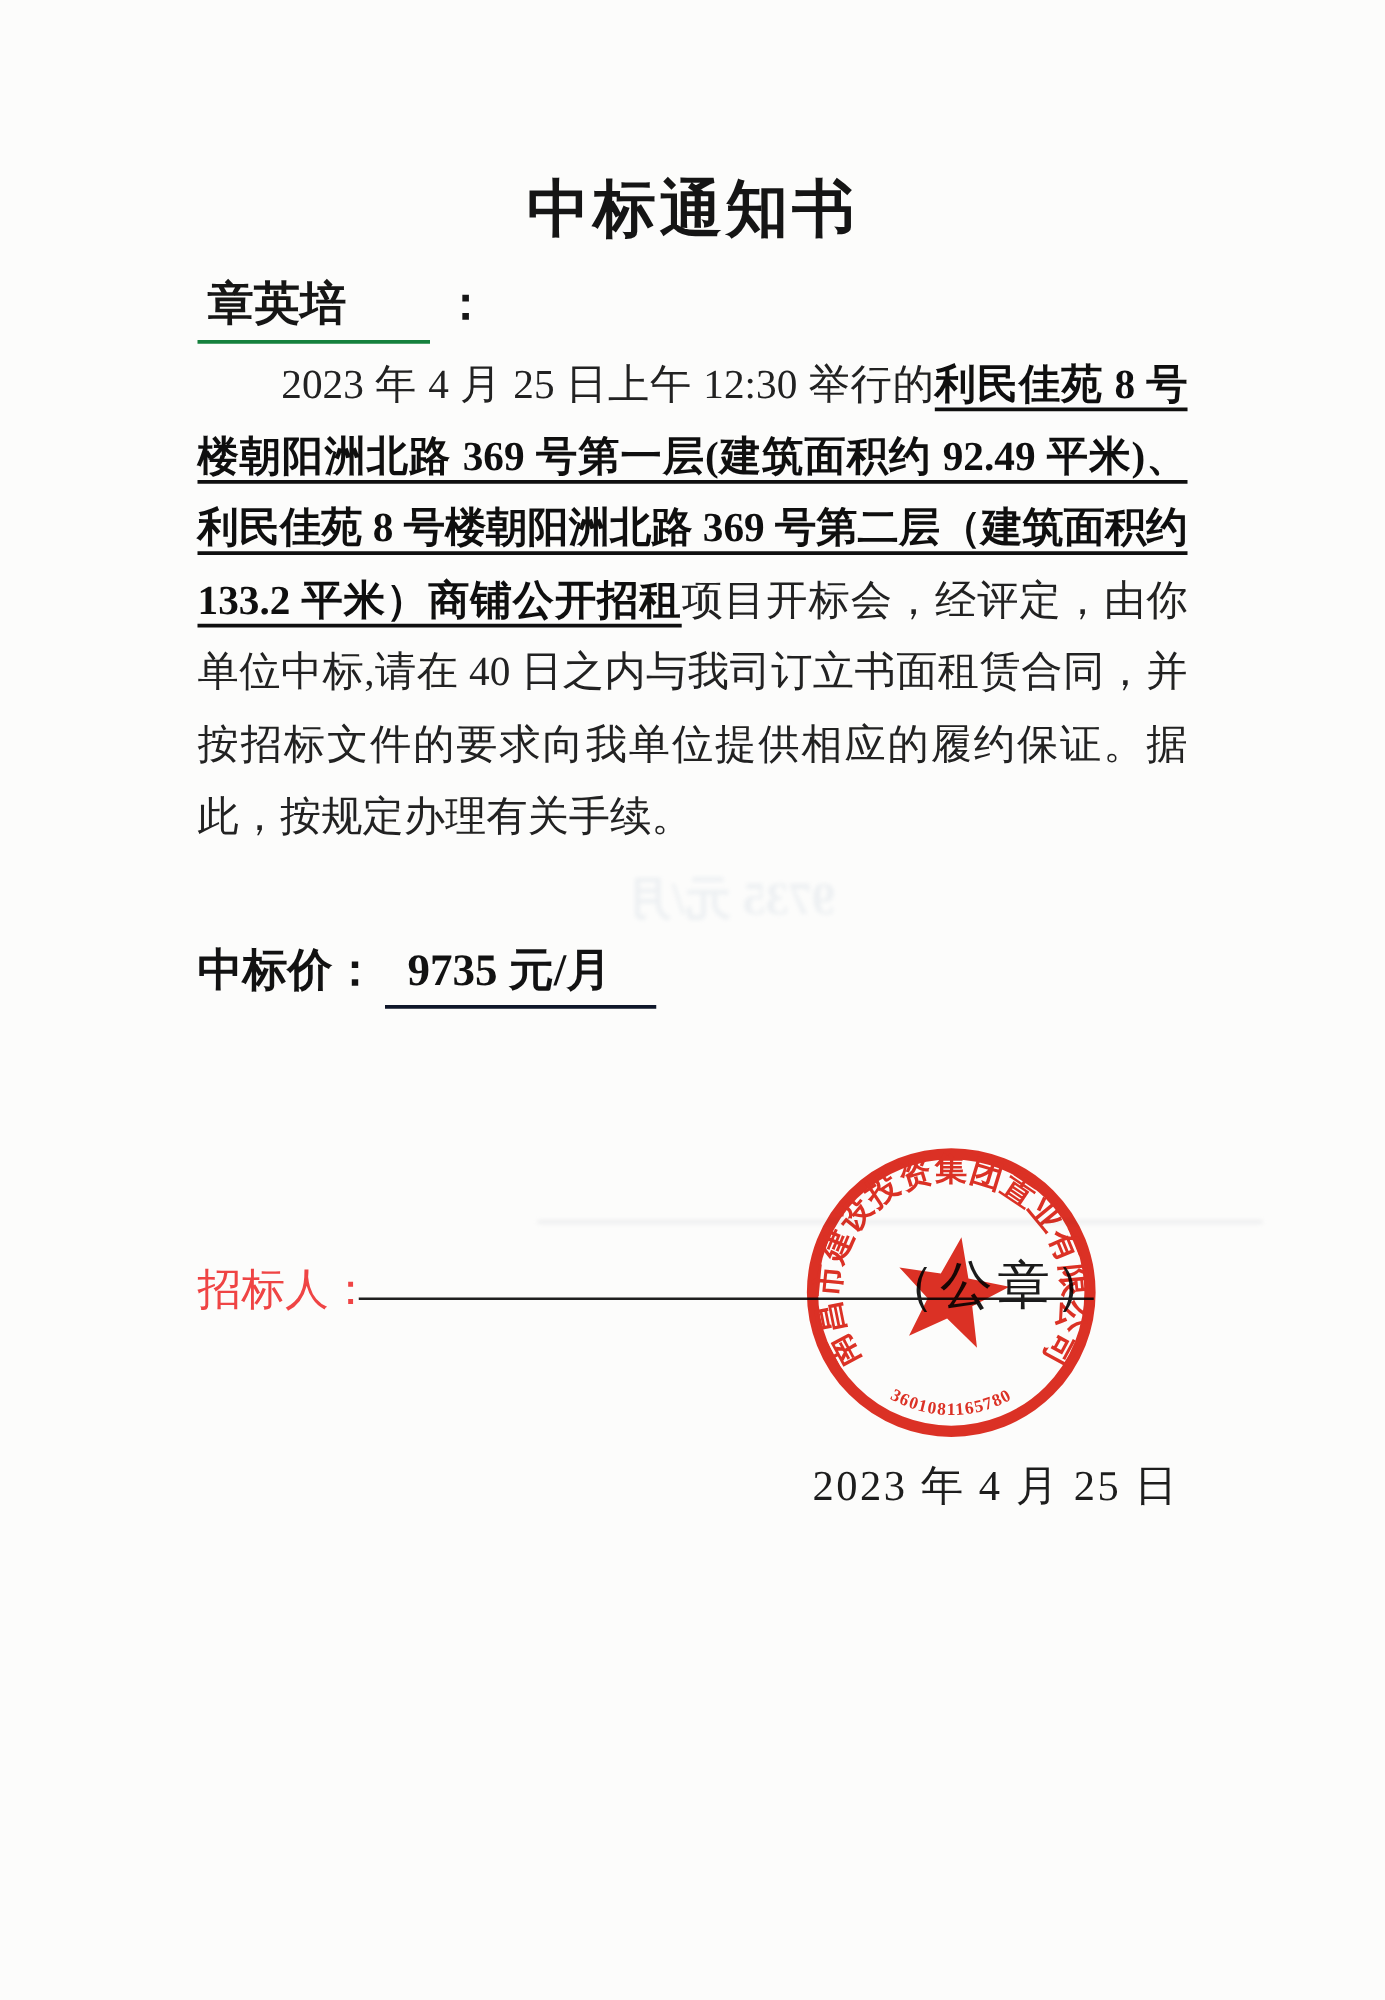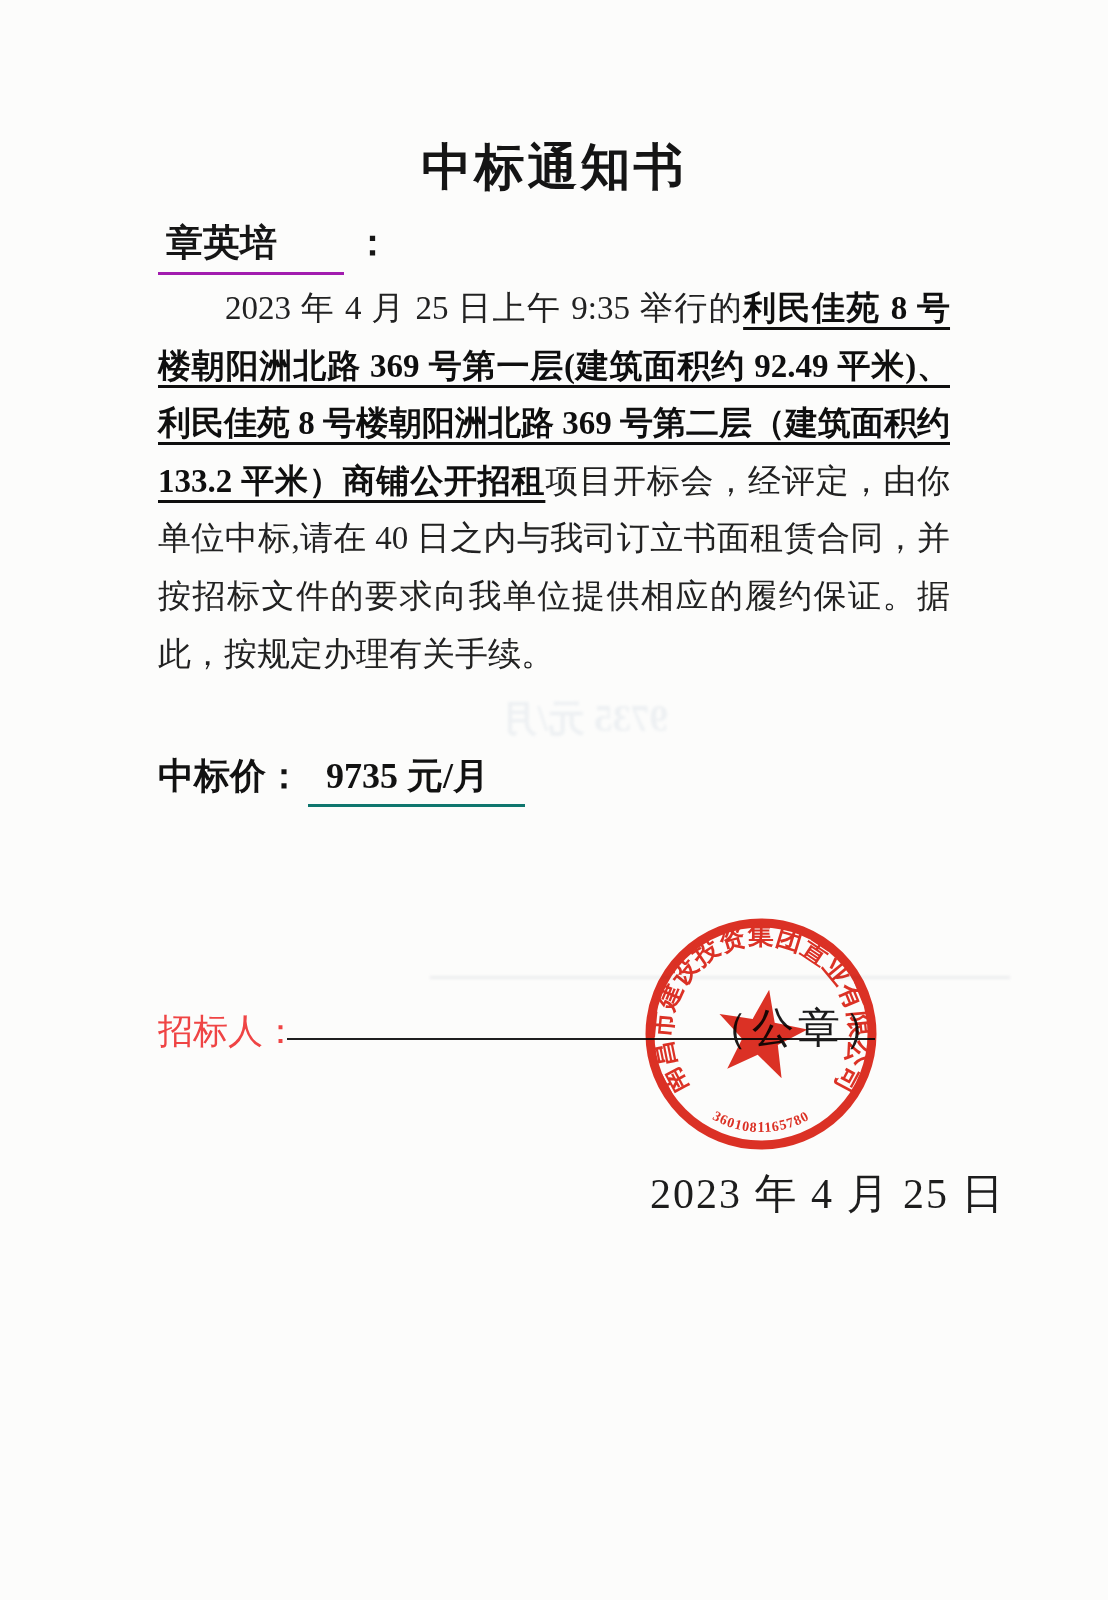--- a/index.html
+++ b/index.html
@@ -18,21 +18,21 @@
     margin:0;text-align:center;
     font-size:50px;font-weight:700;letter-spacing:3px;color:#151515;
   }
   .addressee{
     position:absolute;top:218px;left:158px;
     font-size:37px;font-weight:700;color:#161616;
   }
   .addr-name{
     display:inline-block;min-width:148px;
     padding:0 30px 4px 8px;
-    border-bottom:3px solid #a21caf;
+    border-bottom:3px solid #15803d;
   }
   .addr-colon{margin-left:10px;}
   .body-para{
     position:absolute;top:280px;left:158px;width:792px;margin:0;
     font-size:33px;line-height:57.6px;
     text-align:justify;text-indent:67px;color:#222;
   }
   .hl{
     font-weight:700;color:#0f0f0f;
     text-decoration:underline;
@@ -47,21 +47,21 @@
     filter:blur(1.5px);
     pointer-events:none;
   }
   .price-line{
     position:absolute;top:752px;left:158px;
     font-size:36px;font-weight:700;color:#121212;
   }
   .price-value{
     display:inline-block;margin-left:6px;
     padding:0 36px 3px 18px;
-    border-bottom:3px solid #0f766e;
+    border-bottom:3px solid #0f172a;
   }
   .smudge{
     position:absolute;top:976px;left:430px;width:580px;height:3px;
     background:#c9ccd2;opacity:0.30;filter:blur(1.5px);
   }
   .sig-label{
     position:absolute;top:1008px;left:158px;
     font-size:35px;color:#ef4444;z-index:1;
   }
   .sig-line{
@@ -74,35 +74,35 @@
   }
   .seal{
     position:absolute;top:884px;left:611px;width:300px;height:300px;
     mix-blend-mode:multiply;opacity:0.95;z-index:2;
   }
   .seal text{font-family:"Liberation Serif","DejaVu Serif",serif;}
   .seal .company-arc-text{font-size:26px;font-weight:700;letter-spacing:0.5px;}
   .seal .number-arc-text{font-size:14px;font-weight:700;letter-spacing:1px;}
   .date-line{
     position:absolute;top:1166px;left:650px;
-    font-size:42px;color:#1d1d1d;letter-spacing:2px;text-align:center;
+    font-size:34px;color:#1d1d1d;letter-spacing:2px;text-align:center;
   }
 </style>
 </head>
 <body>
 
 <div class="page">
 
   <h1 class="title">中标通知书</h1>
 
   <div class="addressee">
     <span class="addr-name">章英培</span><span class="addr-colon">：</span>
   </div>
 
-  <p class="body-para"><span>2023 年 4 月 25 日上午 9:35 举行的</span><span class="hl">利民佳苑 8 号楼朝阳洲北路 369 号第一层(建筑面积约 92.49 平米)、利民佳苑 8 号楼朝阳洲北路 369 号第二层（建筑面积约 133.2 平米）商铺公开招租</span><span>项目开标会，经评定，由你单位中标,请在 40 日之内与我司订立书面租赁合同，并按招标文件的要求向我单位提供相应的履约保证。据此，按规定办理有关手续。</span></p>
+  <p class="body-para"><span>2023 年 4 月 25 日上午 12:30 举行的</span><span class="hl">利民佳苑 8 号楼朝阳洲北路 369 号第一层(建筑面积约 92.49 平米)、利民佳苑 8 号楼朝阳洲北路 369 号第二层（建筑面积约 133.2 平米）商铺公开招租</span><span>项目开标会，经评定，由你单位中标,请在 40 日之内与我司订立书面租赁合同，并按招标文件的要求向我单位提供相应的履约保证。据此，按规定办理有关手续。</span></p>
 
   <div class="ghost-text">9735 元/月</div>
 
   <div class="price-line">
     <span>中标价：</span><span class="price-value">9735 元/月</span>
   </div>
 
   <div class="smudge"></div>
 
   <span class="sig-label">招标人：</span>

